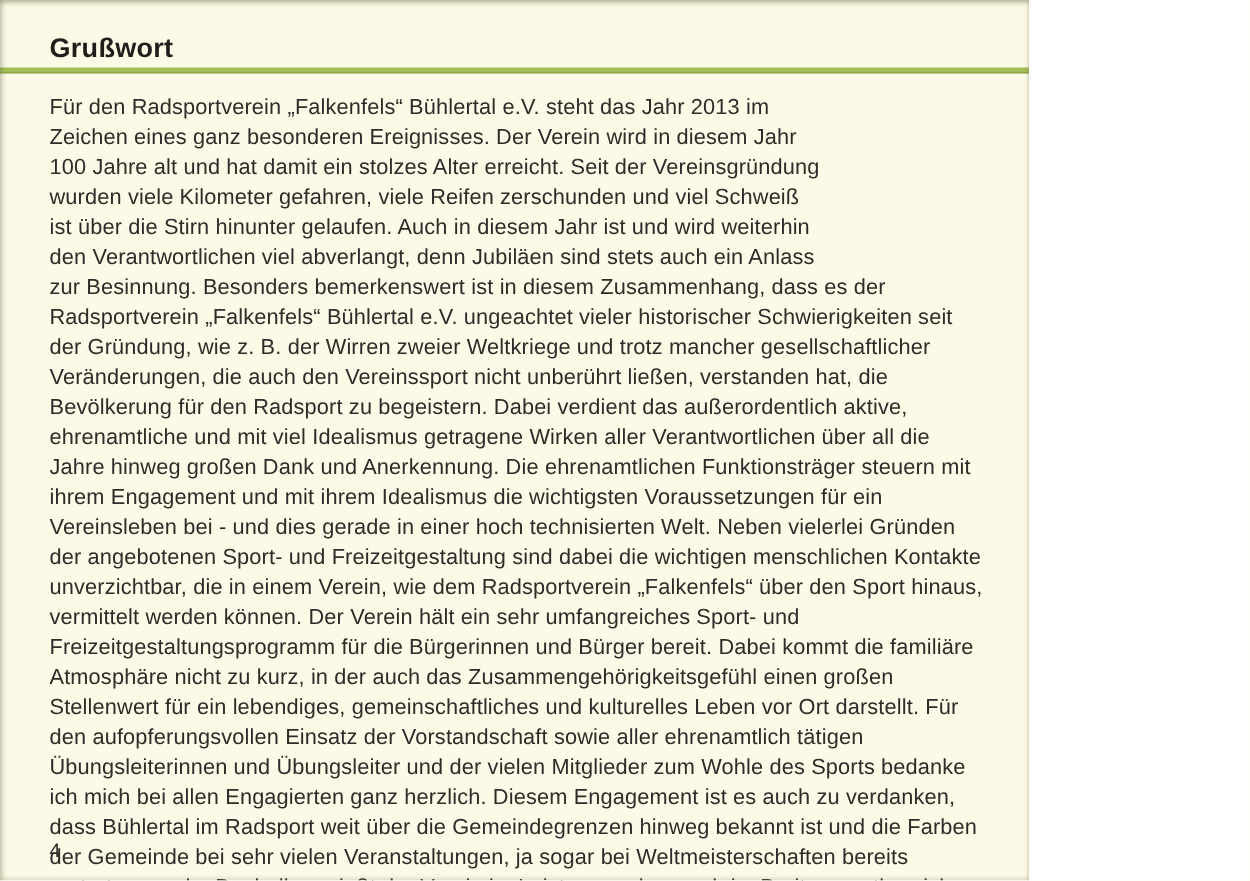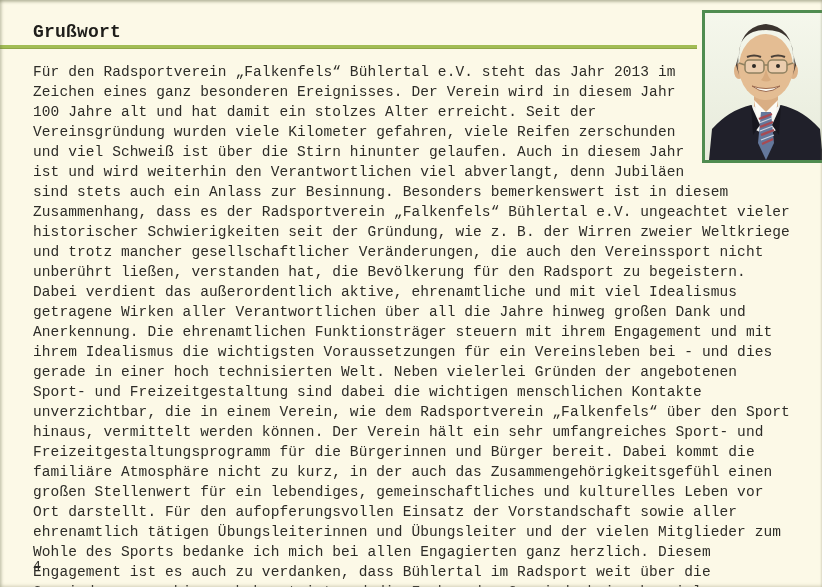--- a/index.html
+++ b/index.html
@@ -2,24 +2,24 @@
 <html lang="de" style="--background: #fcf9e7; --rule-green: #a2bd55; --photo-frame-green: #4f8c50; --text: #2d2c28;"><head>
 <meta charset="utf-8">
 <style>
   html, body {
     margin: 0;
     padding: 0;
     background: #ffffff;
   }
   .page {
     position: relative;
-    width: 822px;
+    width: 686px;
     height: 587px;
     background: var(--background, #fcf9e7);
-    font-family: Liberation Mono, monospace;
+    font-family: Liberation Sans, sans-serif;
     color: var(--text, #2d2c28);
     overflow: hidden;
   }
   
   .page::after {
     content: "";
     position: absolute;
     inset: 0;
     pointer-events: none;
     box-shadow:

